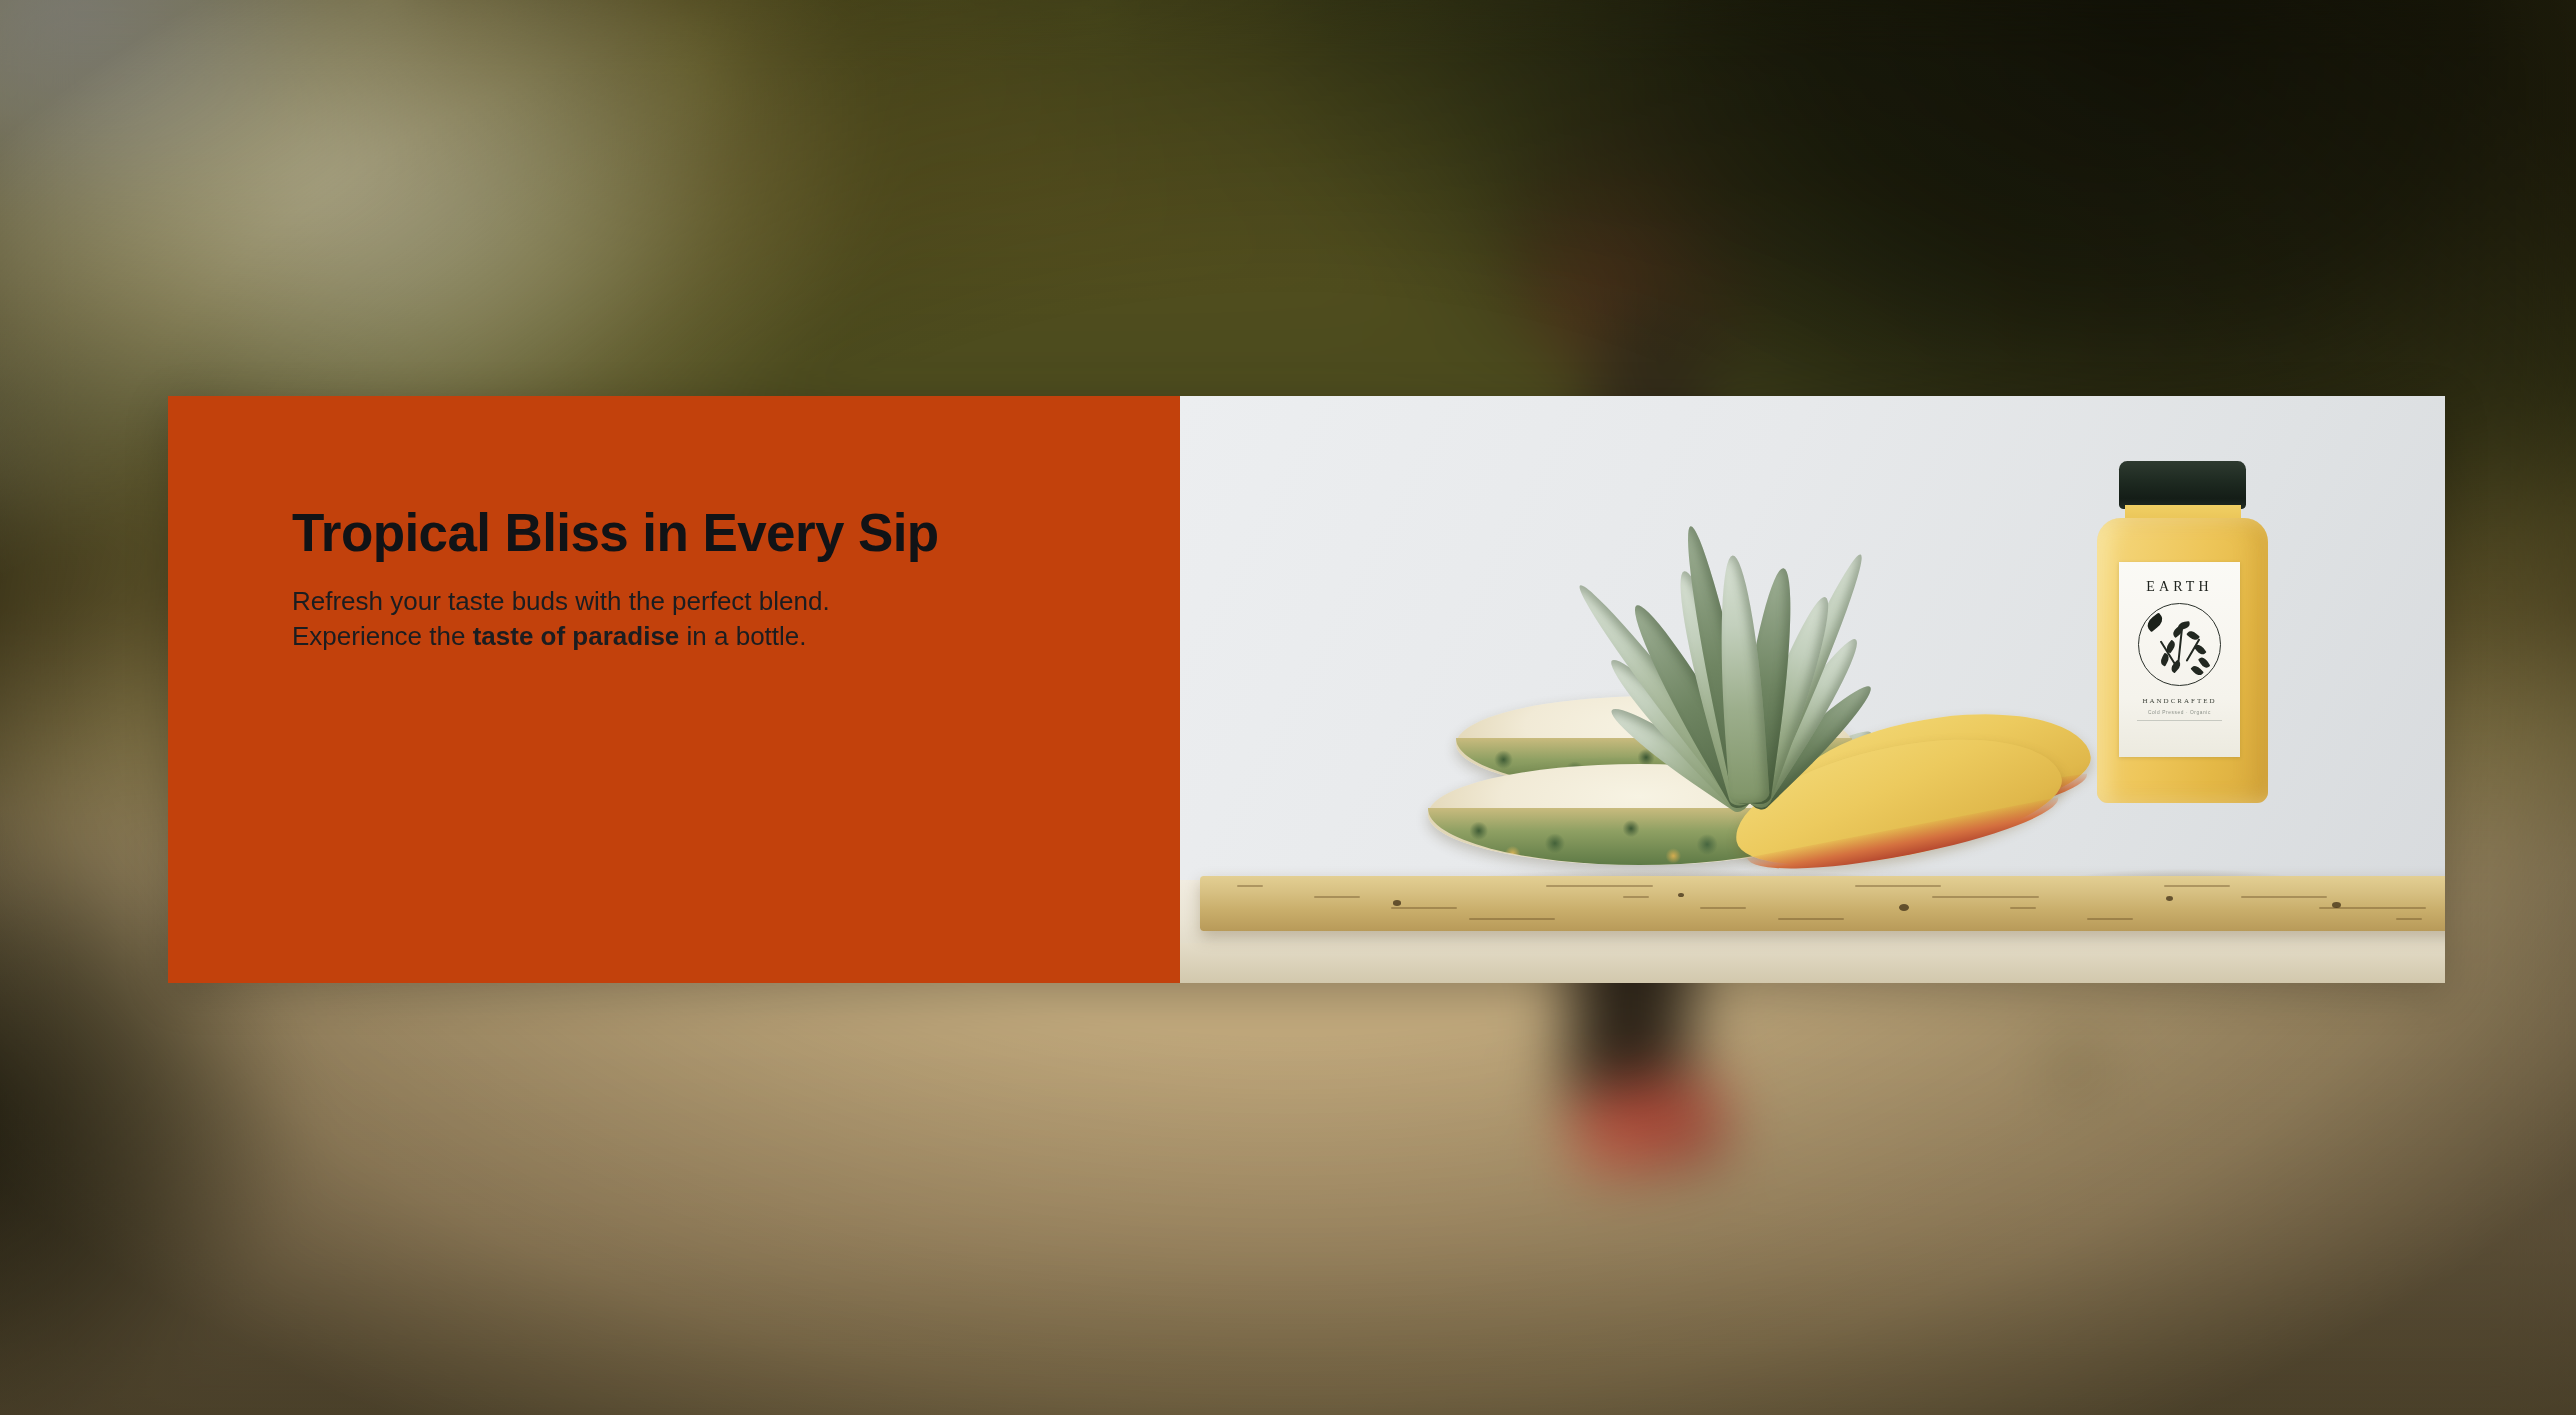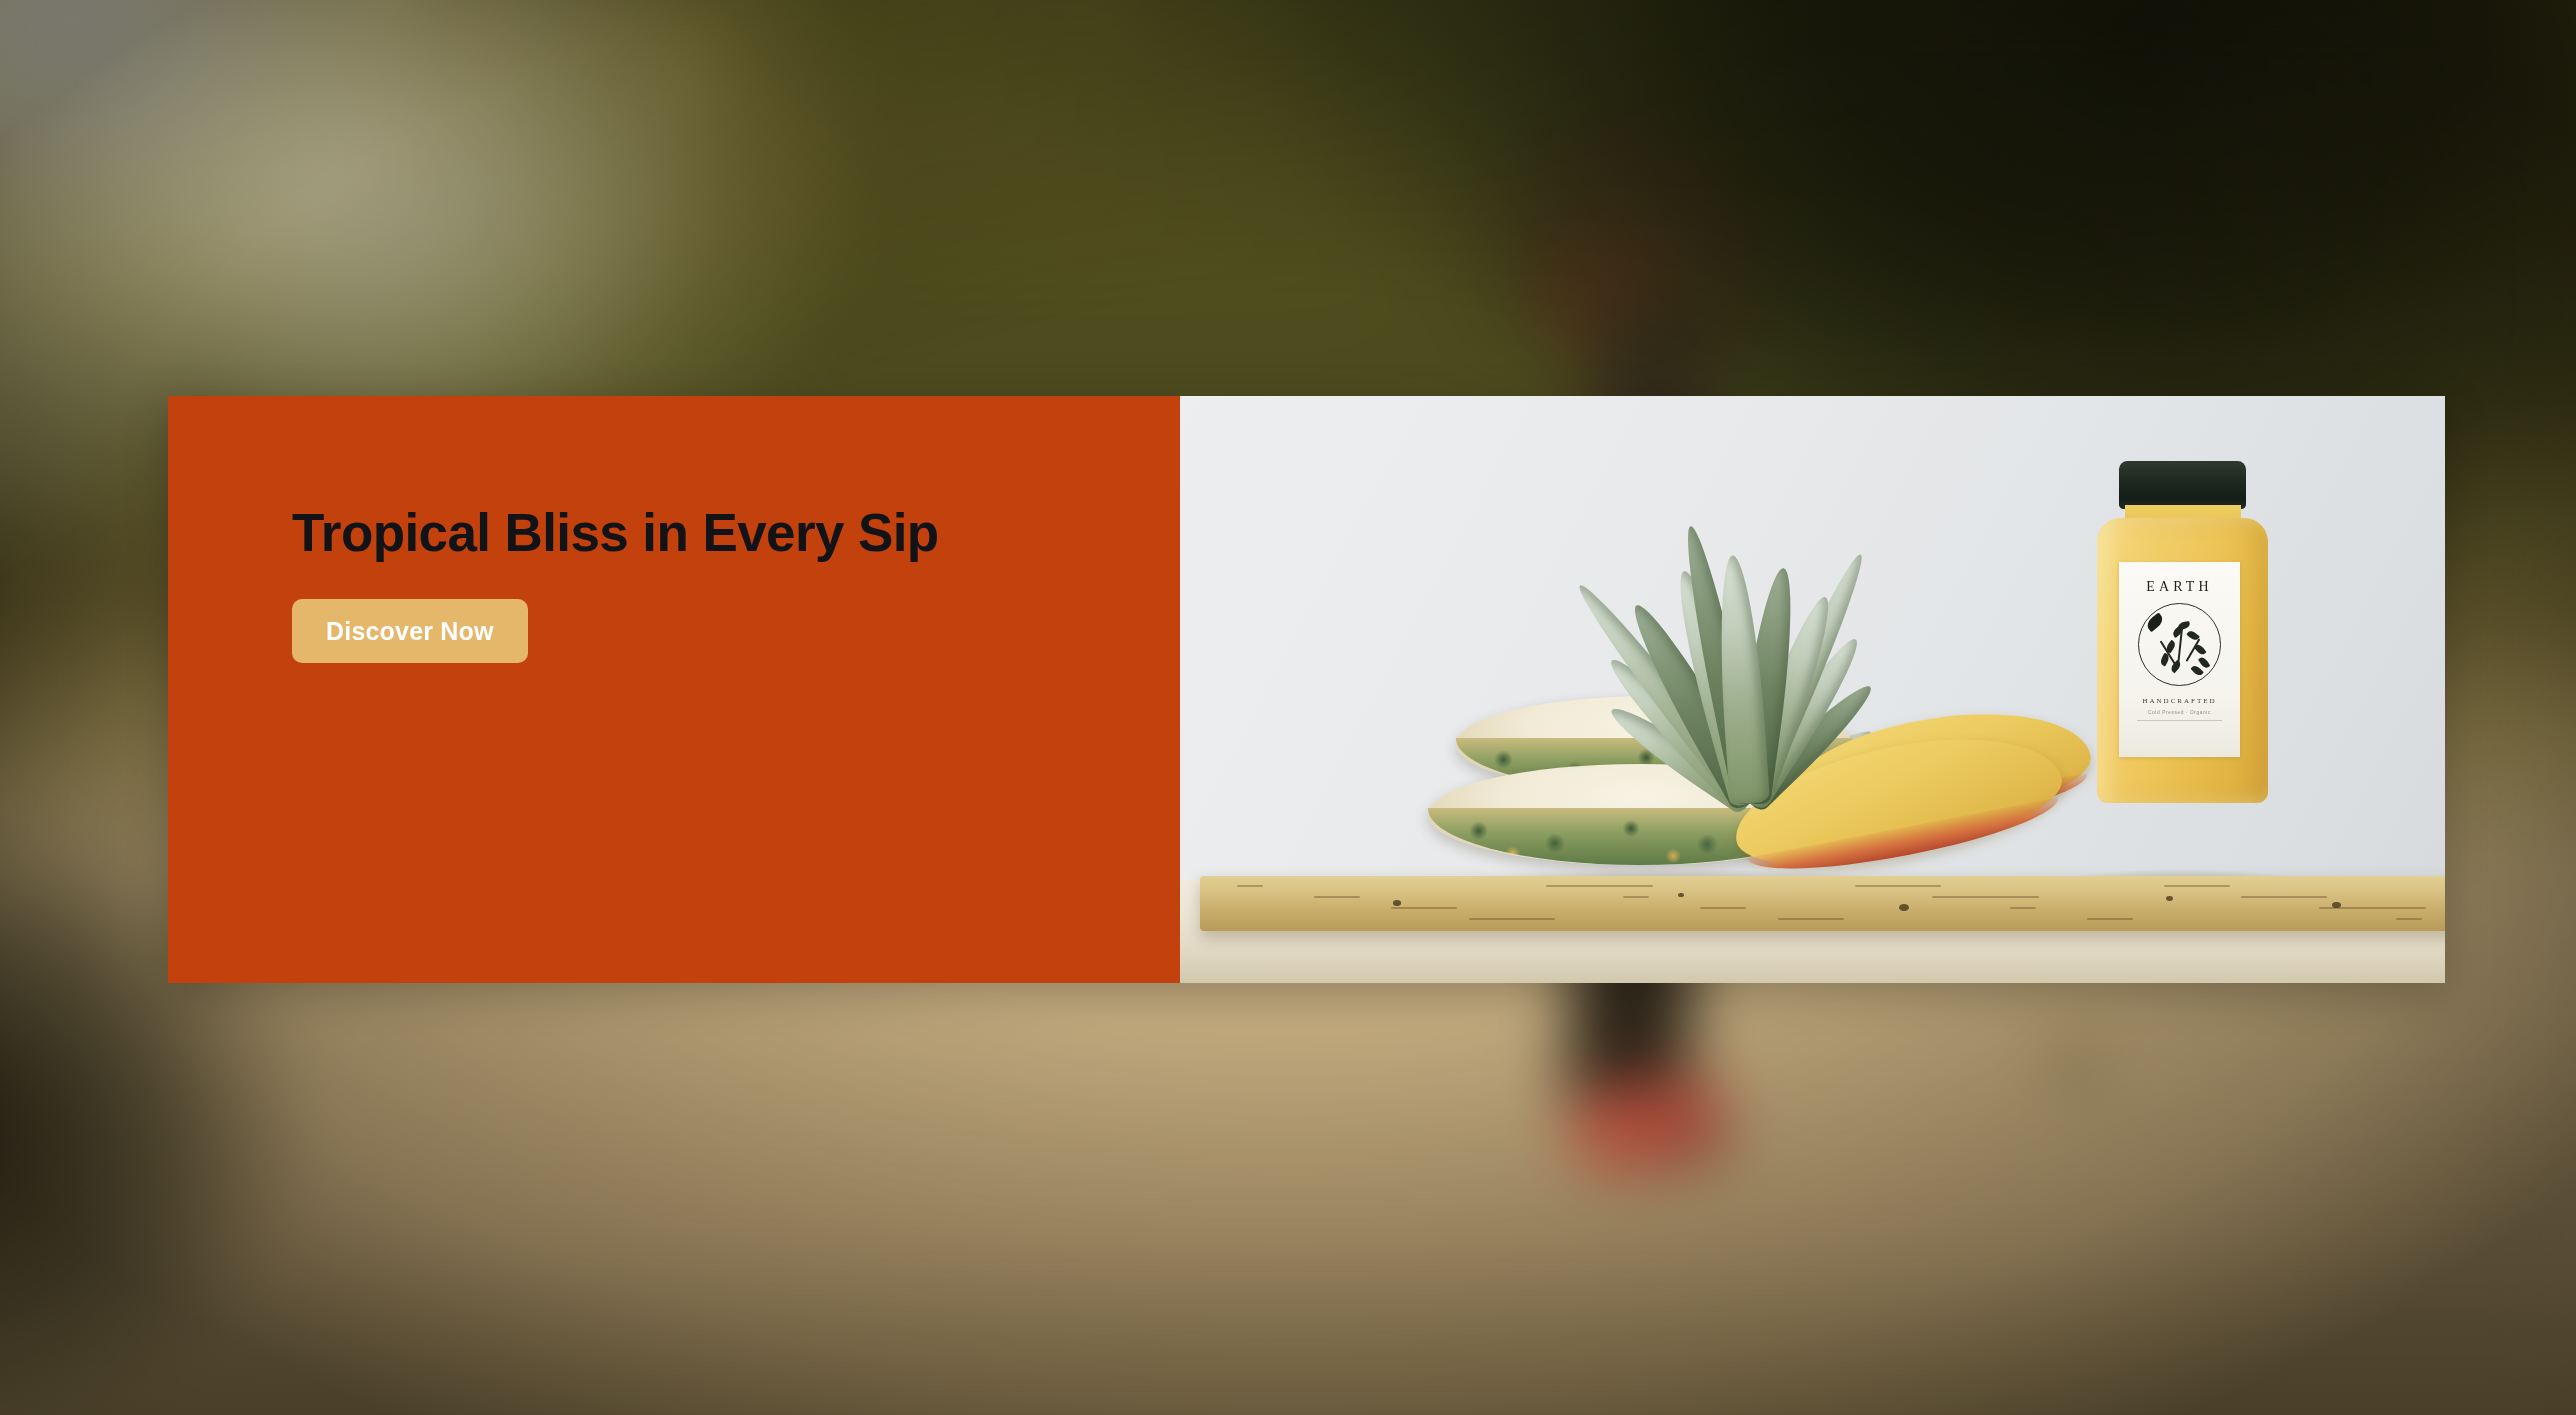--- a/index.html
+++ b/index.html
@@ -283,22 +283,25 @@
   <div class="bg-layer bg-sun"></div>
   <div class="bg-blur"></div>
   <div class="bg-vignette"></div>
 </div>
 
 <div id="banner-card">
 
   <div class="card-copy">
     <h1 class="headline">Tropical Bliss in Every Sip</h1>
 
-
-    <button class="cta-button">Discover Now</button>
+    <p class="subcopy">
+      <span>Refresh your taste buds with the perfect blend.</span><br>
+      <span>Experience the </span><b>taste of paradise</b><span> in a bottle.</span>
+    </p>
+
   </div>
 
   <div class="product-photo">
     <div class="photo-wall"></div>
 
     <div class="photo-table">
       <div class="photo-table-front"></div>
     </div>
 
     <div class="crown" id="crown">

